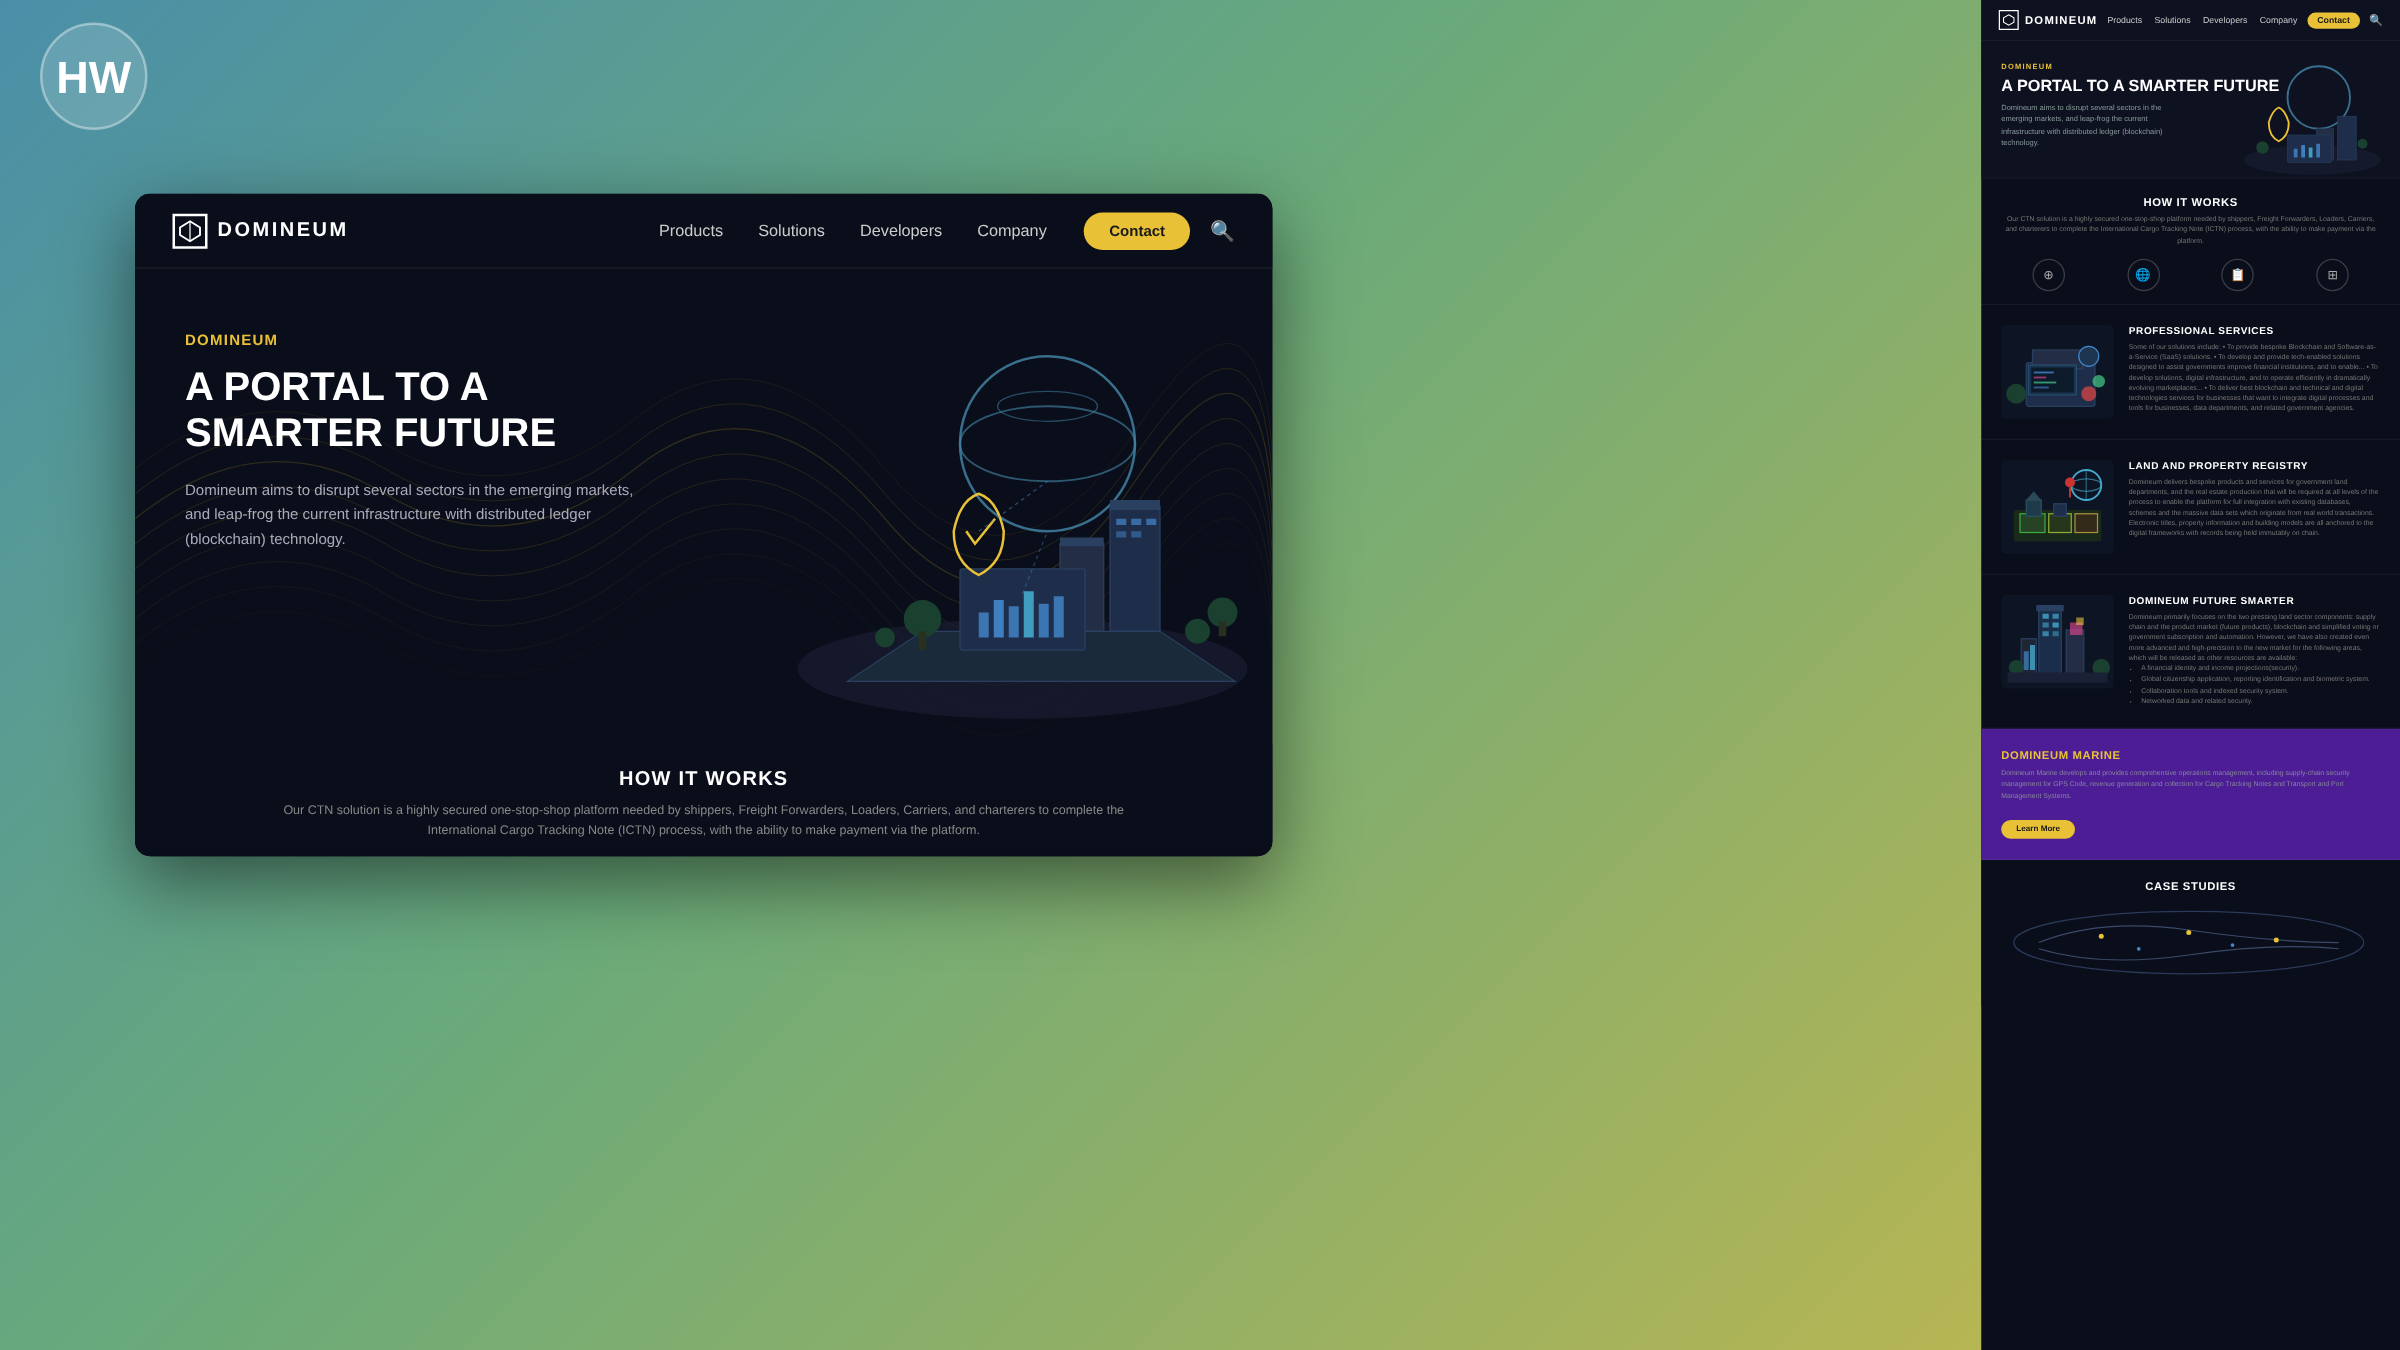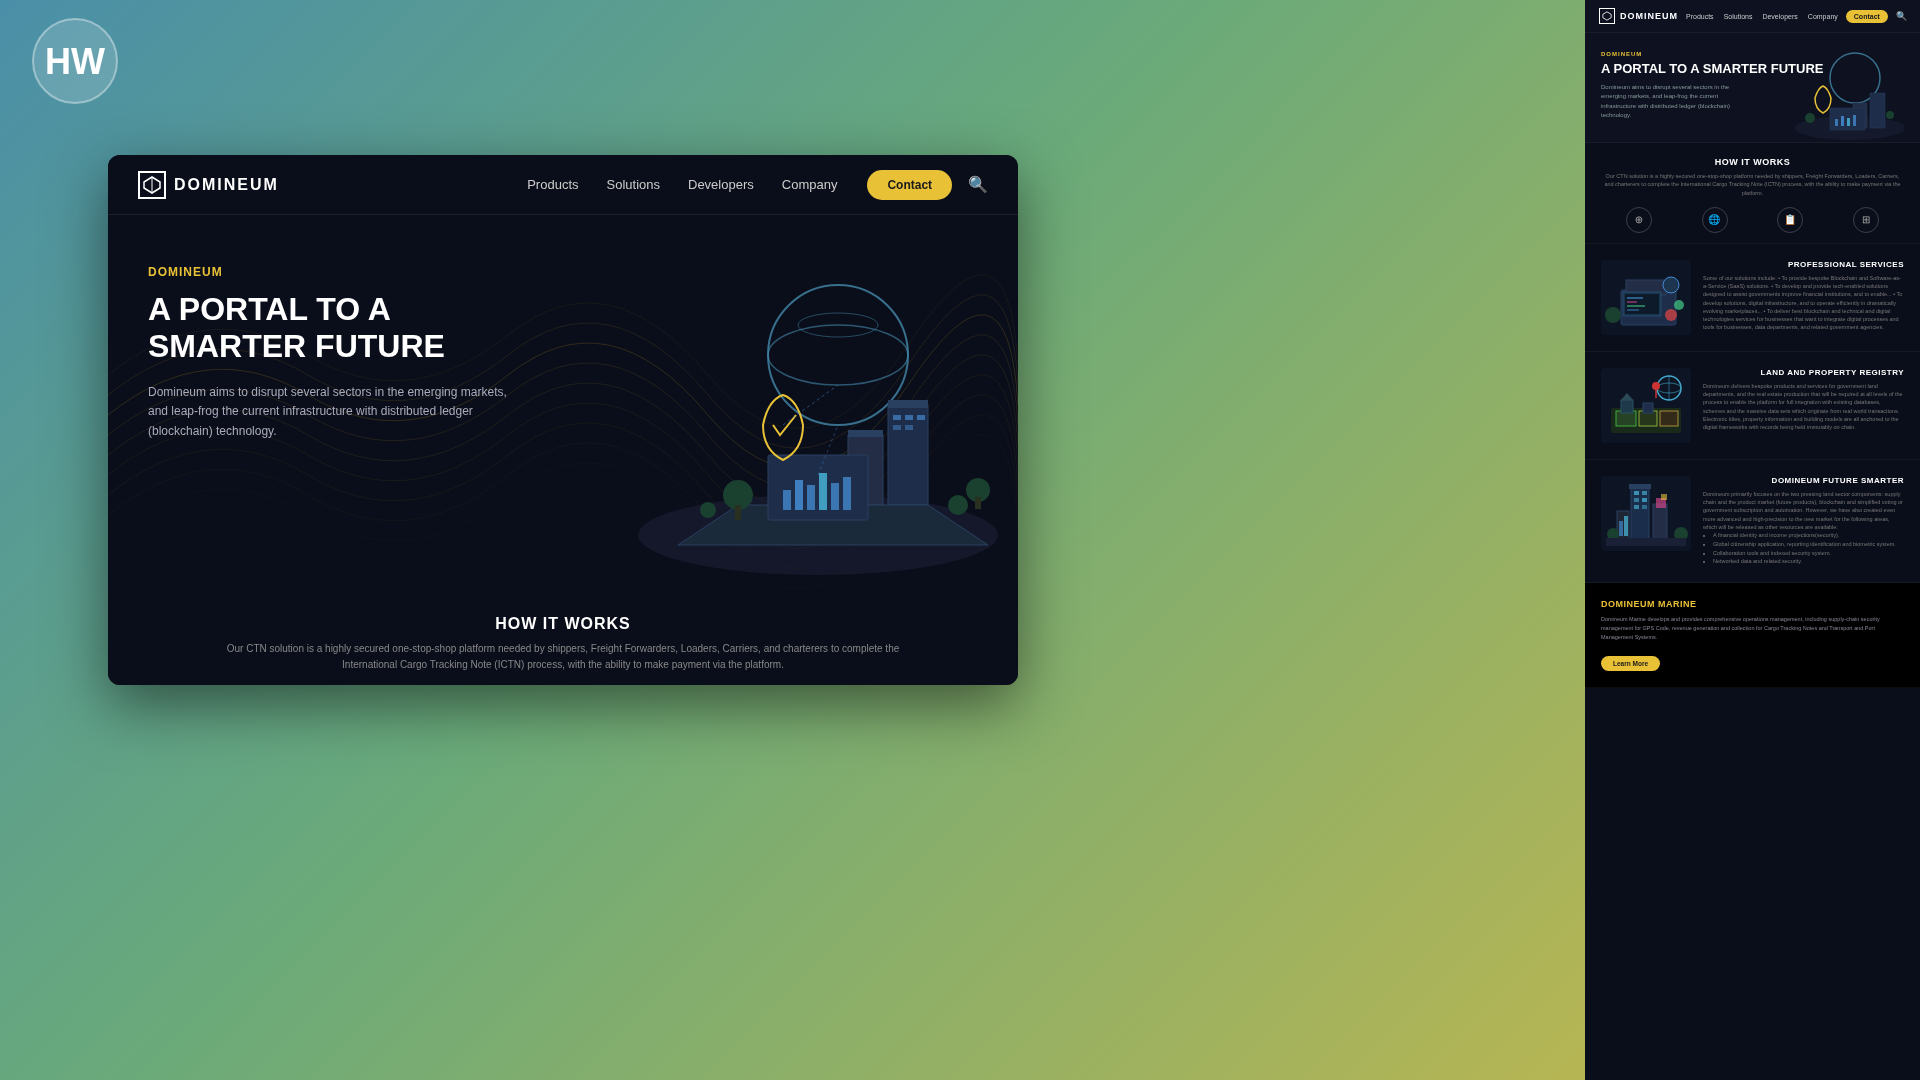--- a/index.html
+++ b/index.html
@@ -343,39 +343,38 @@
       border-radius: 4px;
       overflow: hidden;
     }
     .rp-section-content {}
     .rp-section-title {
       color: #fff;
       font-size: 8px;
       font-weight: 700;
       letter-spacing: 0.5px;
       margin-bottom: 5px;
-      text-align: right;
     }
     .rp-section-desc {
       color: #777;
       font-size: 5.5px;
       line-height: 1.5;
     }
     .rp-section-list {
       color: #777;
       font-size: 5.5px;
       line-height: 1.6;
       list-style: disc;
       padding-left: 10px;
     }
 
     
     .rp-marine {
       padding: 16px;
-      background: #000000;
+      background: #4c1d95;
       border-bottom: 1px solid rgba(255,255,255,0.05);
     }
     .rp-marine-title {
       color: #e8c137;
       font-size: 9px;
       font-weight: 700;
       letter-spacing: 0.5px;
       margin-bottom: 6px;
     }
     .rp-marine-desc {
@@ -700,13 +699,28 @@
       </ul>
     </div>
   </div>
 
   <div class="rp-marine">
     <div class="rp-marine-title">DOMINEUM MARINE</div>
     <div class="rp-marine-desc">Domineum Marine develops and provides comprehensive operations management, including supply-chain security management for GPS Code, revenue generation and collection for Cargo Tracking Notes and Transport and Port Management Systems.</div>
     <button class="rp-marine-btn">Learn More</button>
   </div>
 
+  <div class="rp-case-studies">
+    <div class="rp-case-studies-title">CASE STUDIES</div>
+    <svg viewBox="0 0 300 60" xmlns="http://www.w3.org/2000/svg" width="300" height="60" style="margin-top:10px;">
+
+      <ellipse cx="150" cy="30" rx="140" ry="25" fill="none" stroke="#2a3a5a" stroke-width="1"></ellipse>
+      <path d="M30,30 Q80,10 150,20 T270,30" stroke="#3a4a6a" stroke-width="1" fill="none"></path>
+      <path d="M30,35 Q80,50 150,40 T270,35" stroke="#3a4a6a" stroke-width="1" fill="none"></path>
+
+      <circle cx="80" cy="25" r="2" fill="#e8c137"></circle>
+      <circle cx="150" cy="22" r="2" fill="#e8c137"></circle>
+      <circle cx="220" cy="28" r="2" fill="#e8c137"></circle>
+      <circle cx="110" cy="35" r="1.5" fill="#4488cc"></circle>
+      <circle cx="185" cy="32" r="1.5" fill="#4488cc"></circle>
+    </svg>
+  </div>
 </div>
 
 </body></html>

